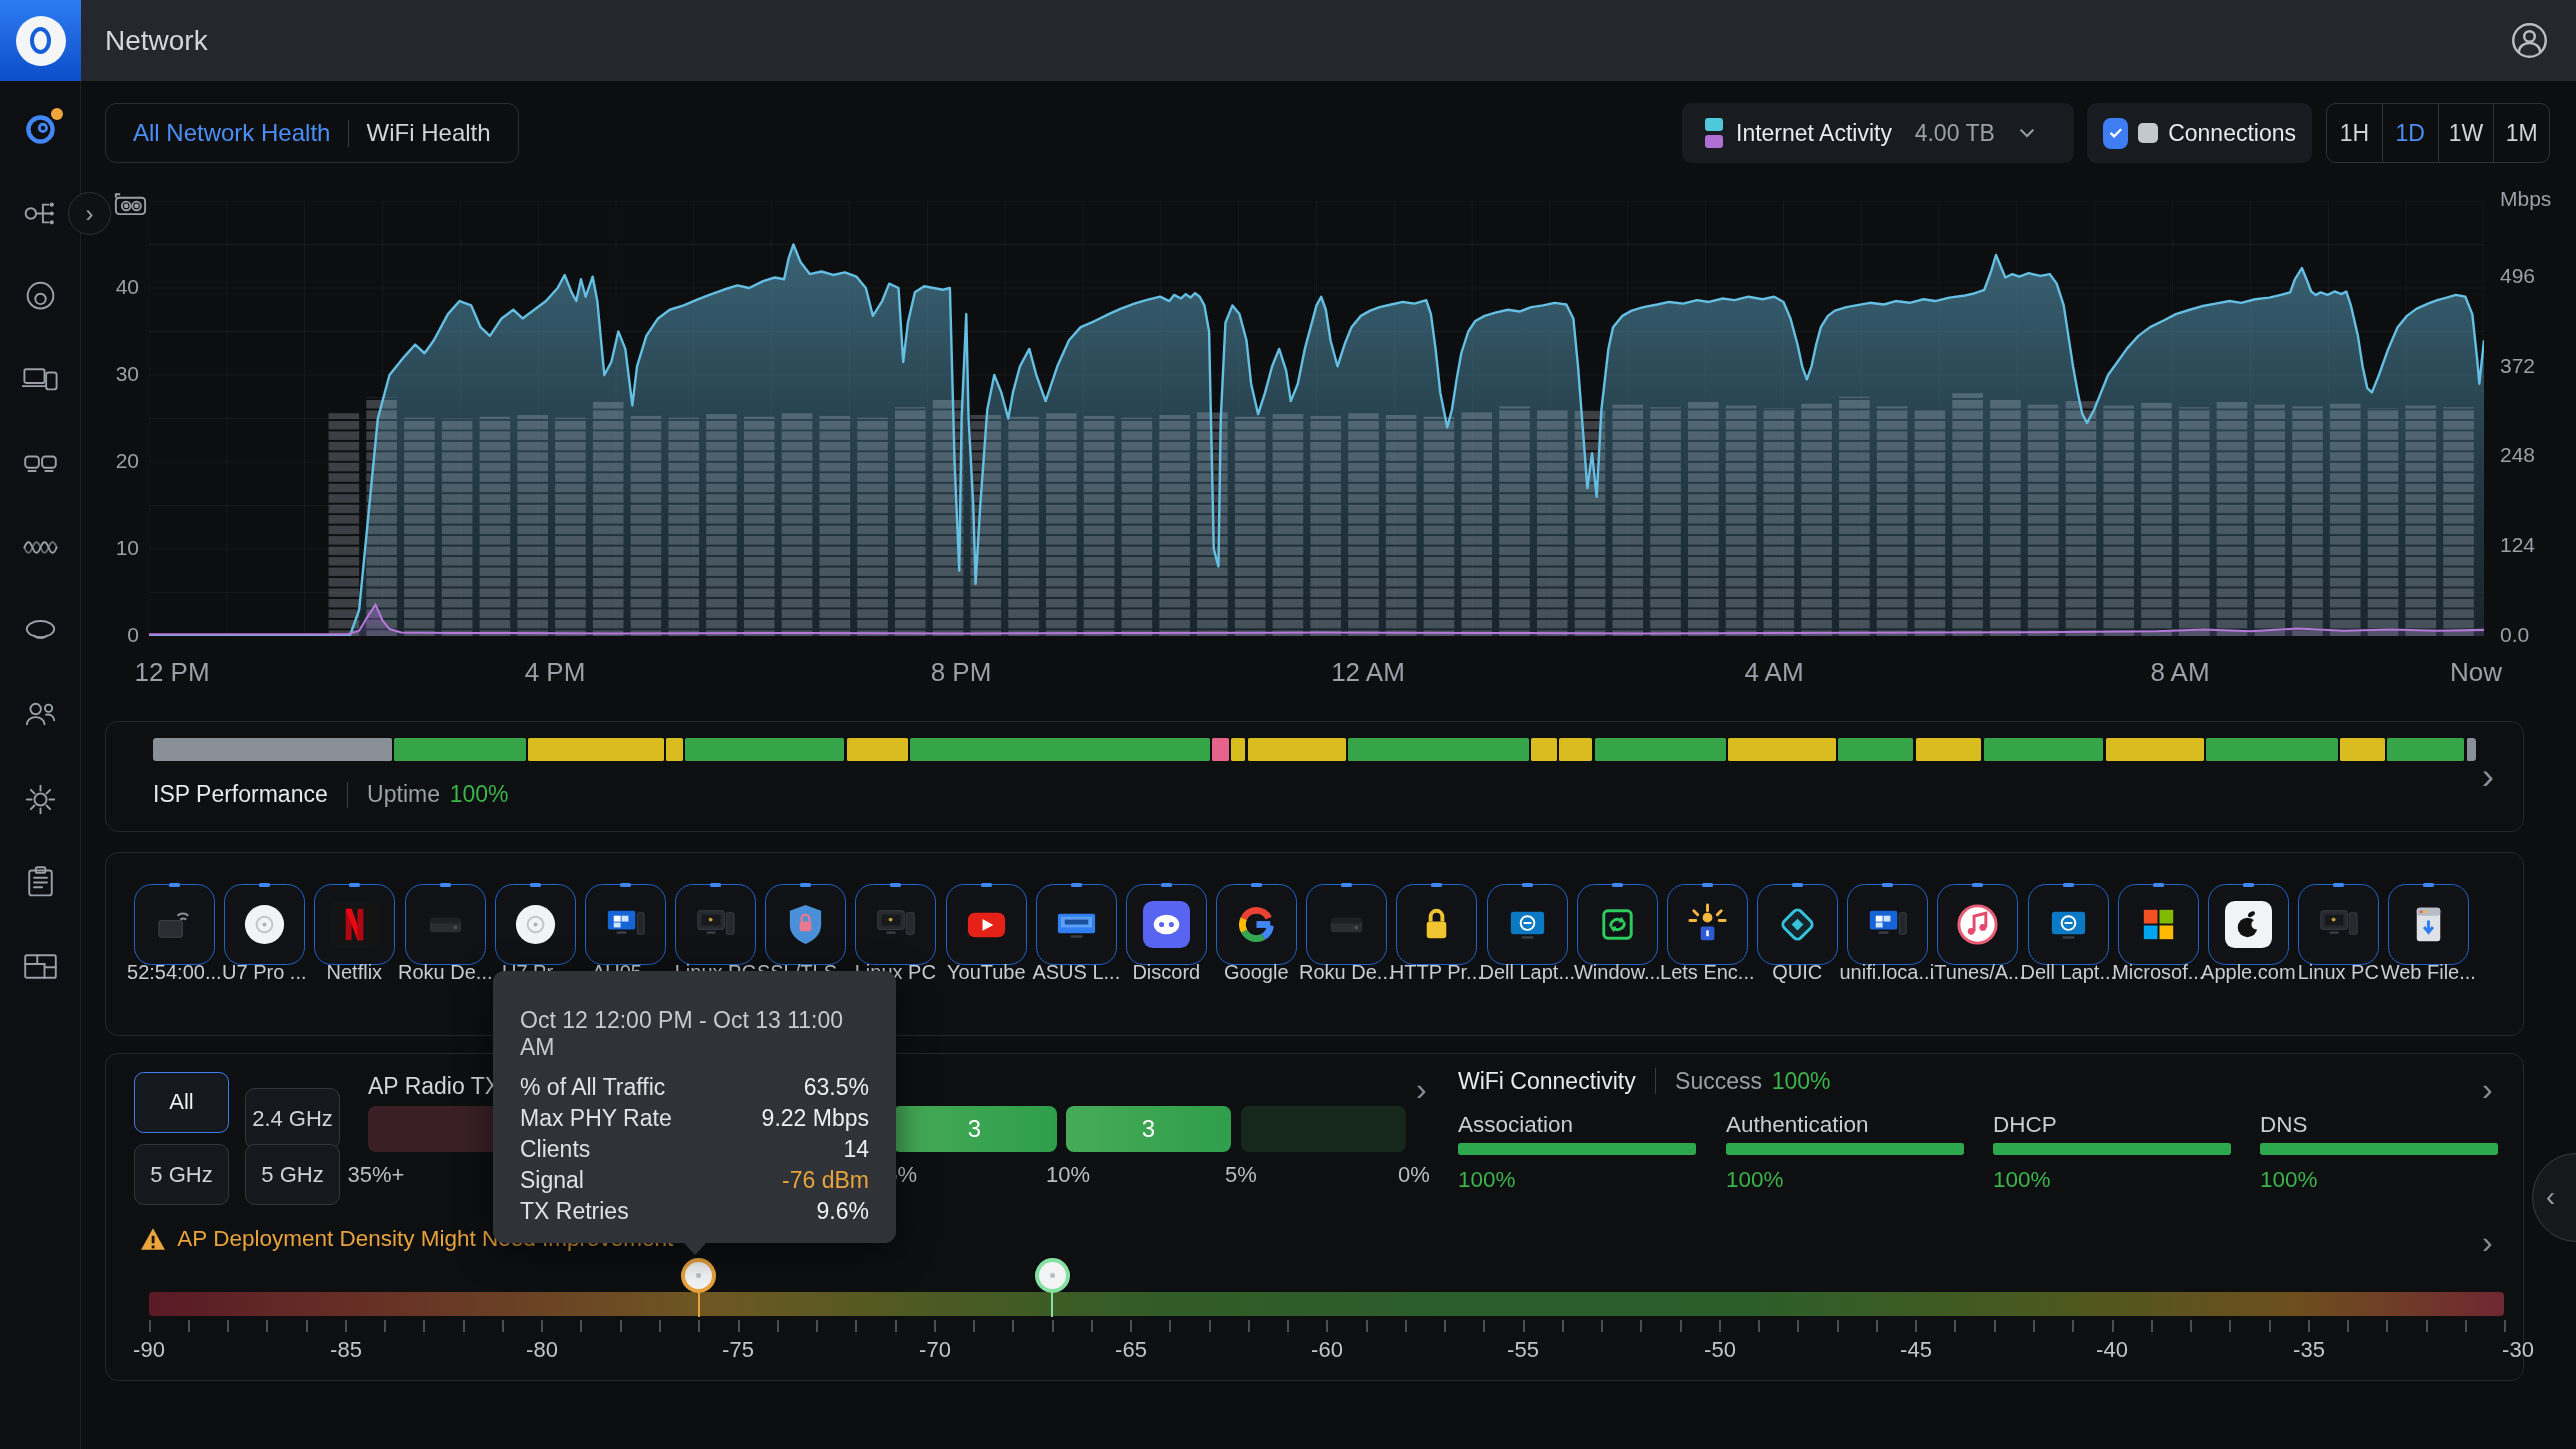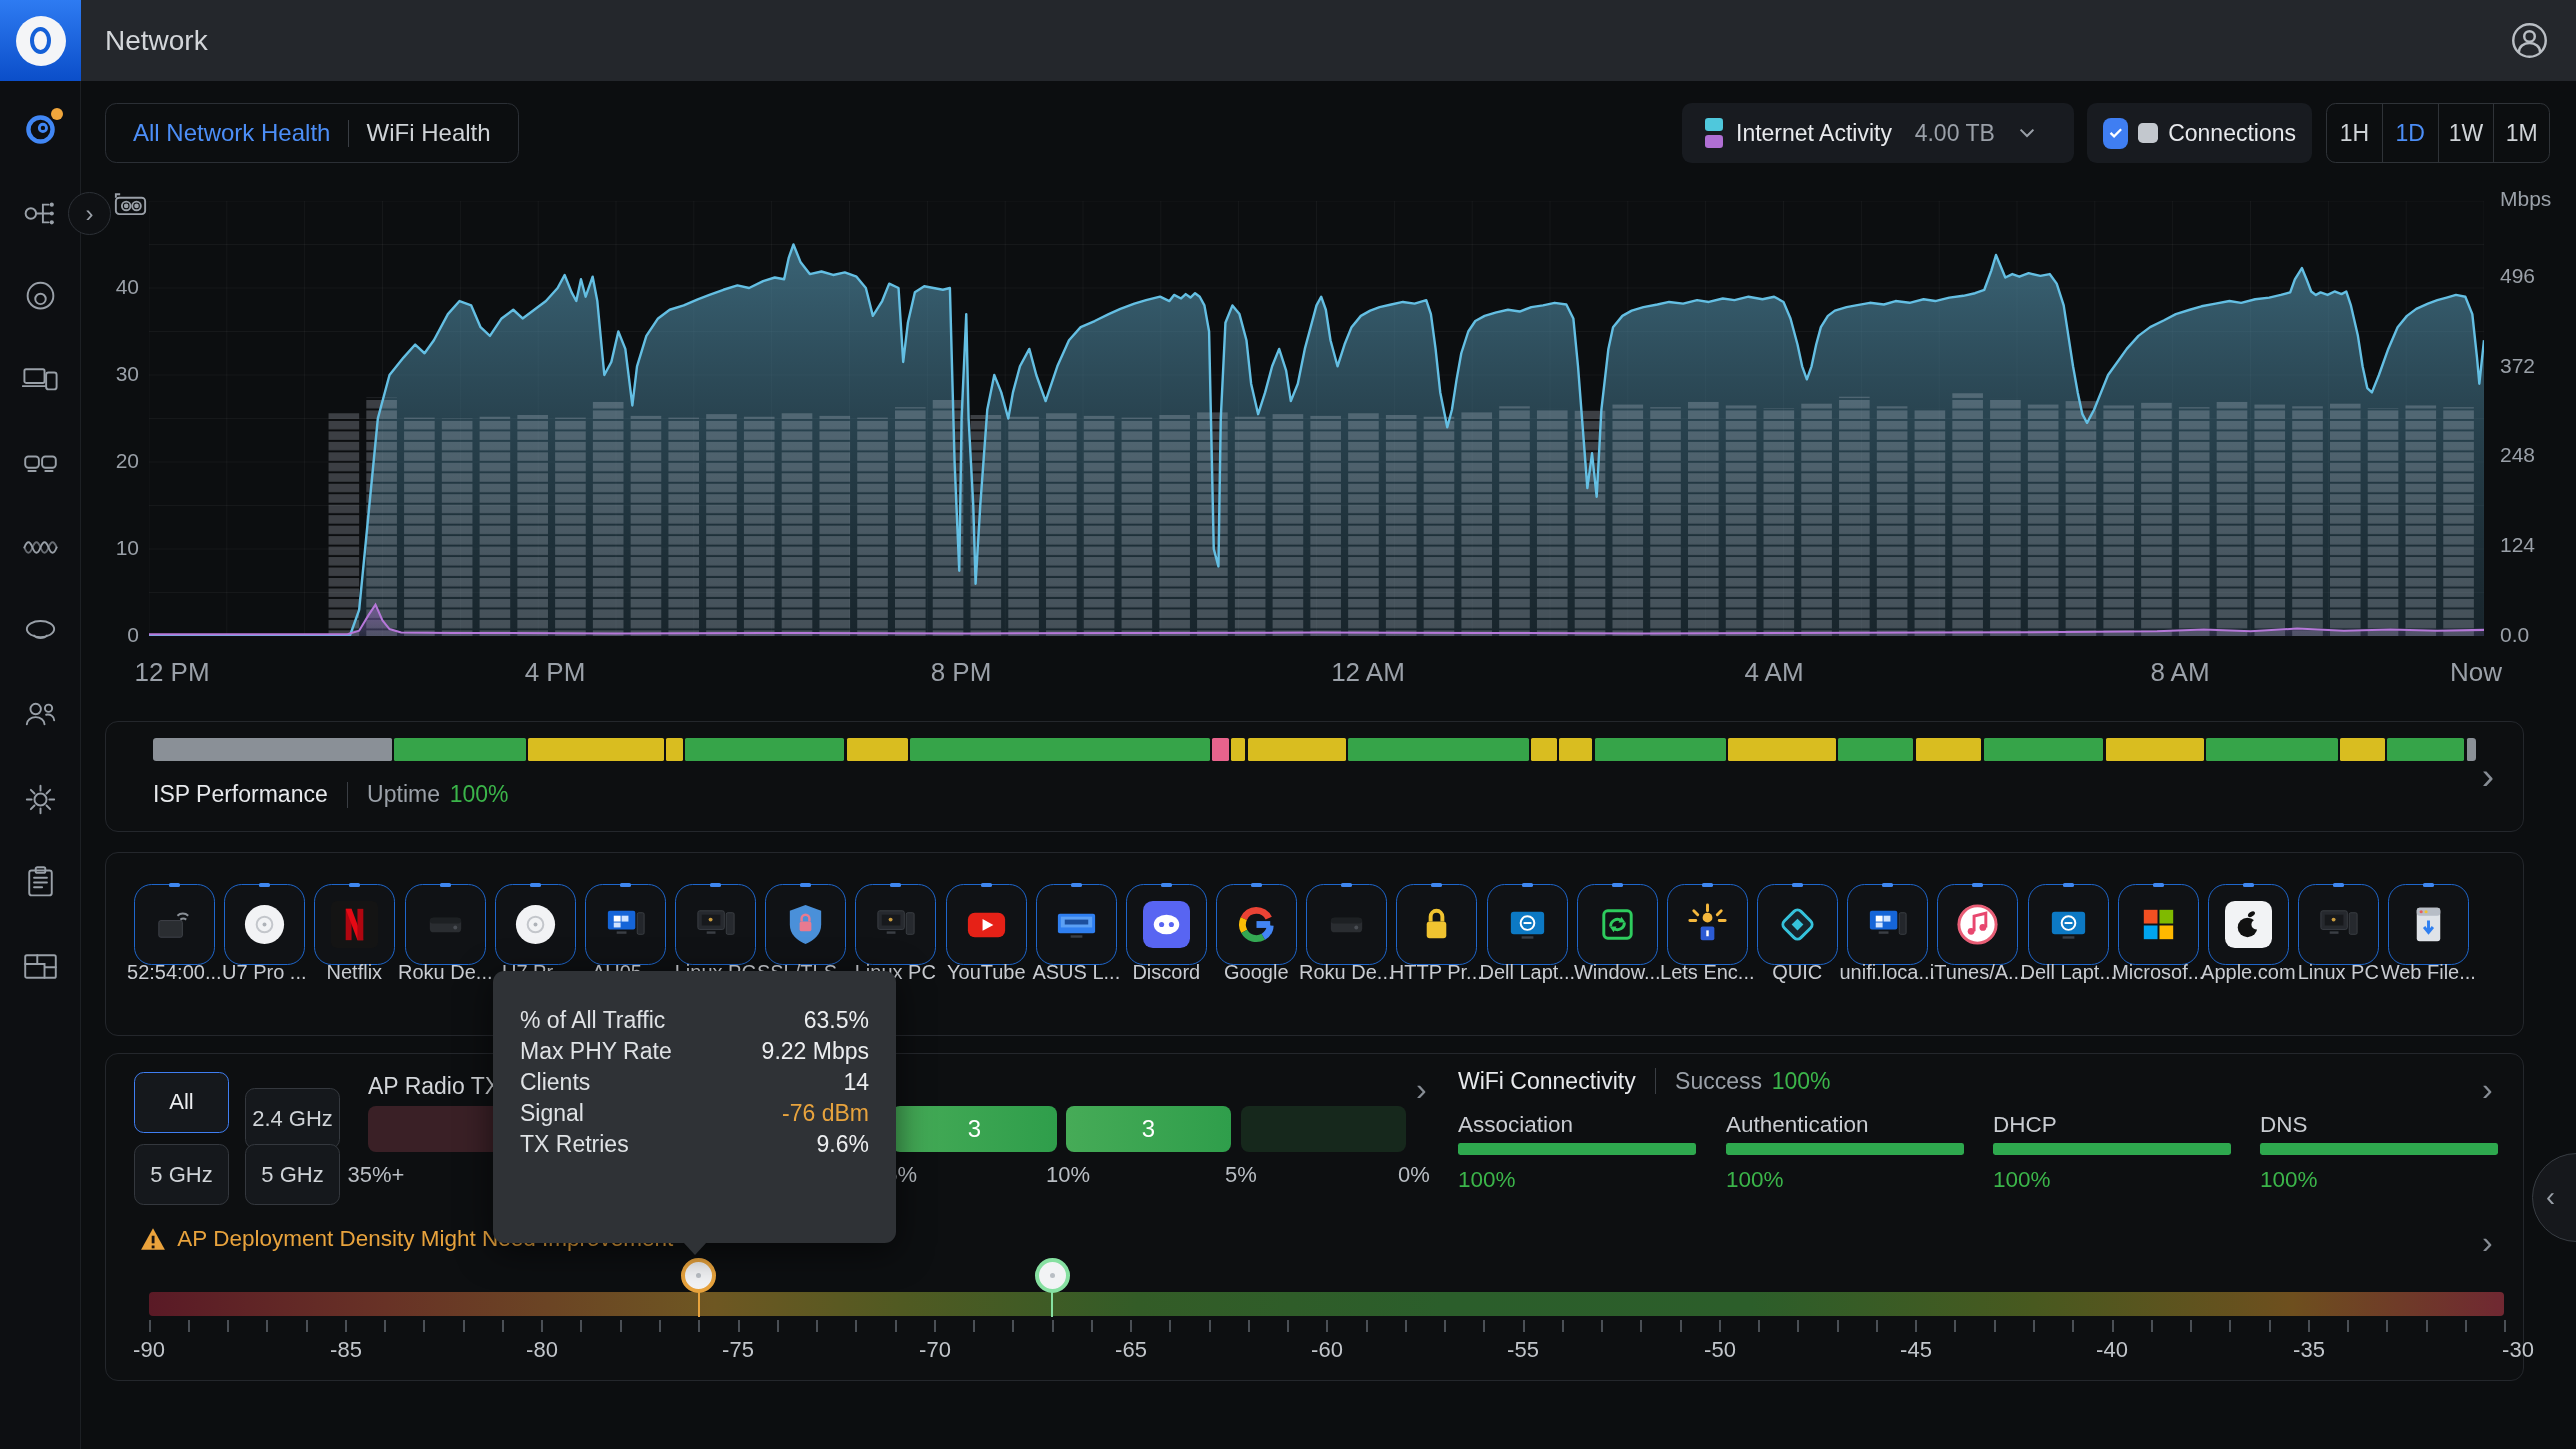--- a/index.html
+++ b/index.html
@@ -788,20 +788,21 @@
         <i></i>
       </div>
       <div class="marker-stem" style="left: 945px; background: rgb(134, 224, 161);"></div>
       <div class="marker" style="left: 929px; border: 4px solid rgb(134, 224, 161);">
         <i></i>
       </div>
     </div>
 </section>
 
 <div class="tooltip">
+  <div class="tt-period">Oct 12 12:00 PM - Oct 13 11:00 AM</div>
   <div class="tt-rows" id="tt-rows">
       <div class="tt-row">
         <span class="l">% of All Traffic</span>
         <span class="v">63.5%</span>
       </div>
       <div class="tt-row">
         <span class="l">Max PHY Rate</span>
         <span class="v">9.22 Mbps</span>
       </div>
       <div class="tt-row">

